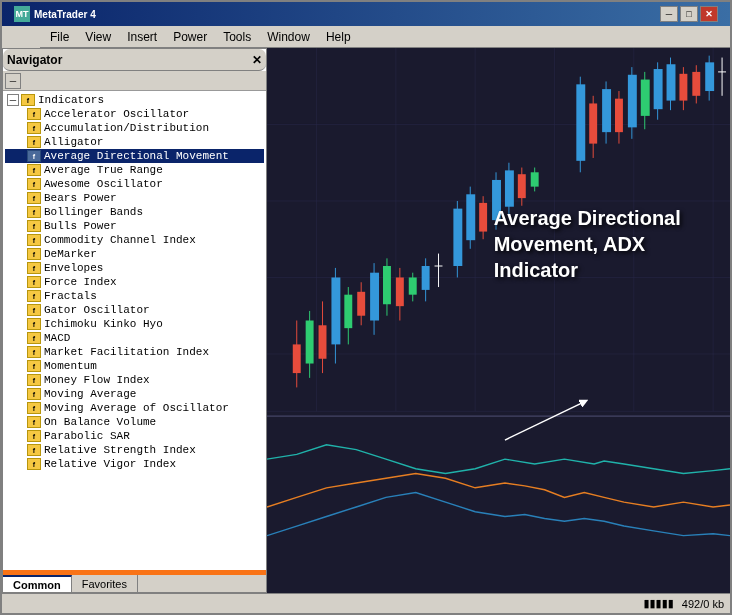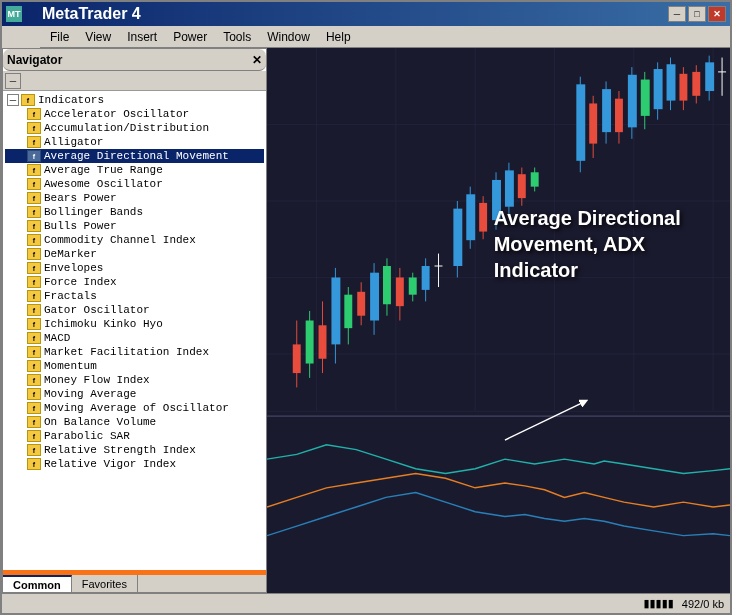--- a/index.html
+++ b/index.html
@@ -2,24 +2,24 @@
 <html><head>
   <meta charset="utf-8">
   <style>
     * { margin: 0; padding: 0; box-sizing: border-box; }
     body { font-family: 'Segoe UI', Tahoma, Arial, sans-serif; font-size: 12px; background: #d4d0c8; width: 732px; height: 615px; overflow: hidden; }
 
     
     .window { width: 732px; height: 615px; background: #d4d0c8; border: 2px solid #808080; display: flex; flex-direction: column; }
 
     
-    .title-bar { background: linear-gradient(to right, #0a246a, #3a6ea5); height: 24px; display: flex; align-items: center; justify-content: space-between; padding: 0 4px; }
+    .title-bar { background: linear-gradient(to right, #0a246a, #3a6ea5); height: 24px; display: flex; align-items: center; justify-content: space-between; padding: 0 12px; }
     .title-bar-left { display: flex; align-items: center; gap: 4px; }
     .title-bar-icon { width: 16px; height: 16px; background: #4a9; display: flex; align-items: center; justify-content: center; font-size: 10px; color: white; }
-    .title-bar-text { color: white; font-size: 16px; font-weight: bold; margin-left: 16px; }
+    .title-bar-text { color: white; font-size: 10px; font-weight: bold; }
     .title-bar-buttons { display: flex; gap: 2px; }
     .title-btn { width: 18px; height: 16px; background: #d4d0c8; border: 1px solid #808080; display: flex; align-items: center; justify-content: center; font-size: 9px; cursor: pointer; }
     .title-btn.close { background: #c0392b; color: white; font-weight: bold; }
 
     
     .menu-bar { background: #d4d0c8; height: 22px; display: flex; align-items: center; padding: 0 2px; border-bottom: 1px solid #808080; margin-left: 38px; }
     .menu-item { padding: 2px 8px; cursor: pointer; font-size: 12px; }
 
     
     .main-content { display: flex; flex: 1; overflow: hidden; }

